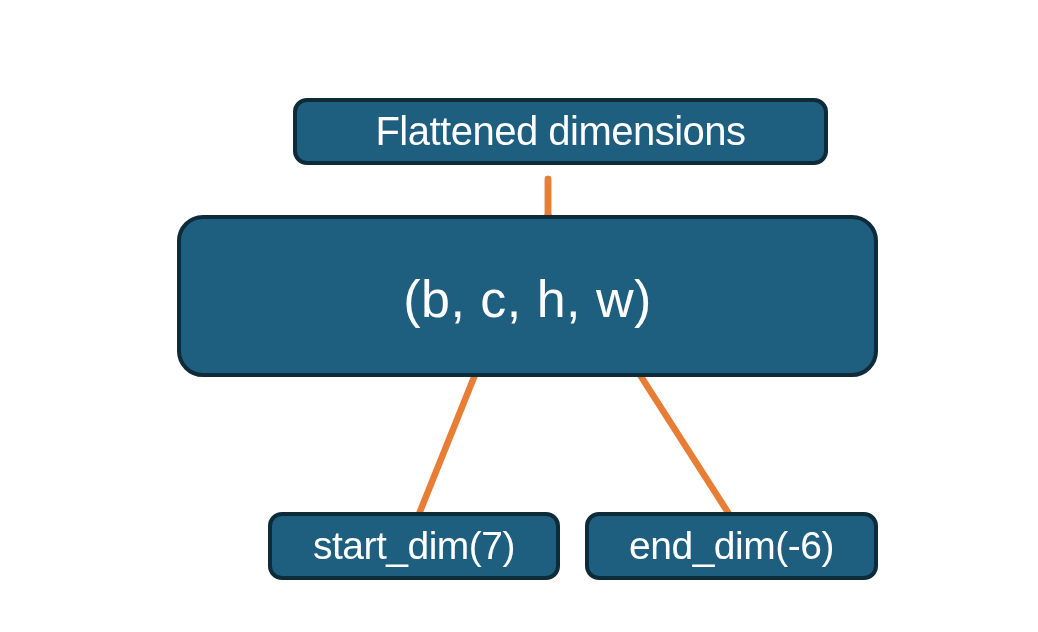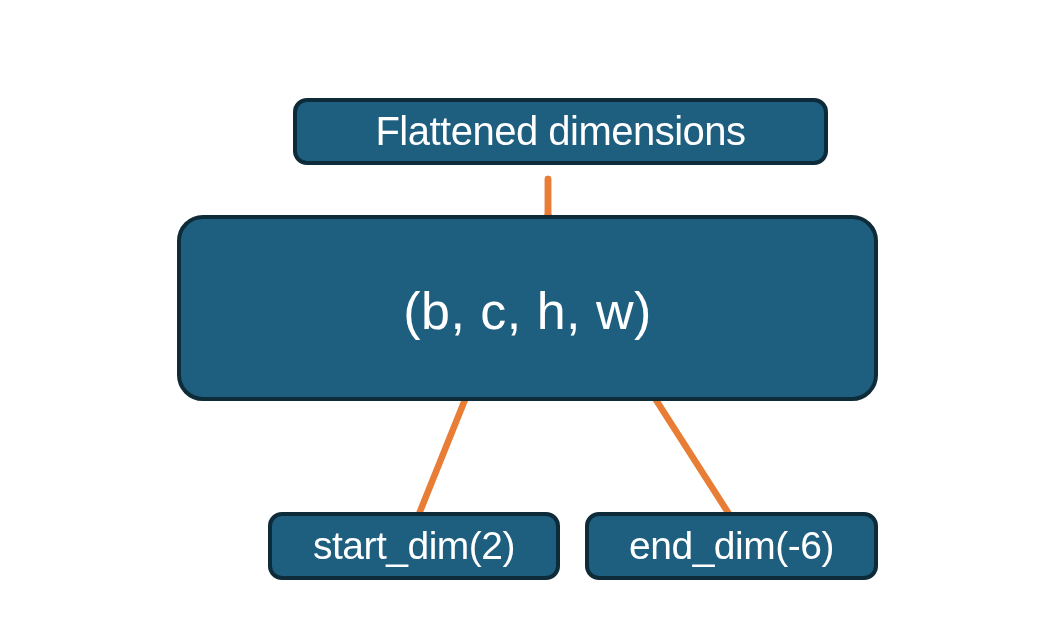--- a/index.html
+++ b/index.html
@@ -26,21 +26,21 @@
     color:var(--node-text);
     white-space:nowrap;
   }
   .node-title{
     left:293px;top:98px;width:535px;height:67px;
     border-radius:14px;
     font-size:40px;
     letter-spacing:-0.5px;
   }
   .node-tensor{
-    left:177px;top:215px;width:701px;height:186px;
+    left:177px;top:215px;width:701px;height:162px;
     border-radius:26px;
     font-size:52px;
     letter-spacing:0.5px;
     padding-top:6px;
   }
   .node-start{
     left:268px;top:512px;width:292px;height:68px;
     border-radius:14px;
     font-size:39px;
     letter-spacing:-0.5px;
@@ -86,20 +86,20 @@
 
   <div class="node node-title">
     <span>Flattened dimensions</span>
   </div>
 
   <div class="node node-tensor">
     <span>(b, c, h, w)</span>
   </div>
 
   <div class="node node-start">
-    <span>start_dim(2)</span>
+    <span>start_dim(7)</span>
   </div>
 
   <div class="node node-end">
     <span>end_dim(-6)</span>
   </div>
 
 </div>
 
 </body></html>

